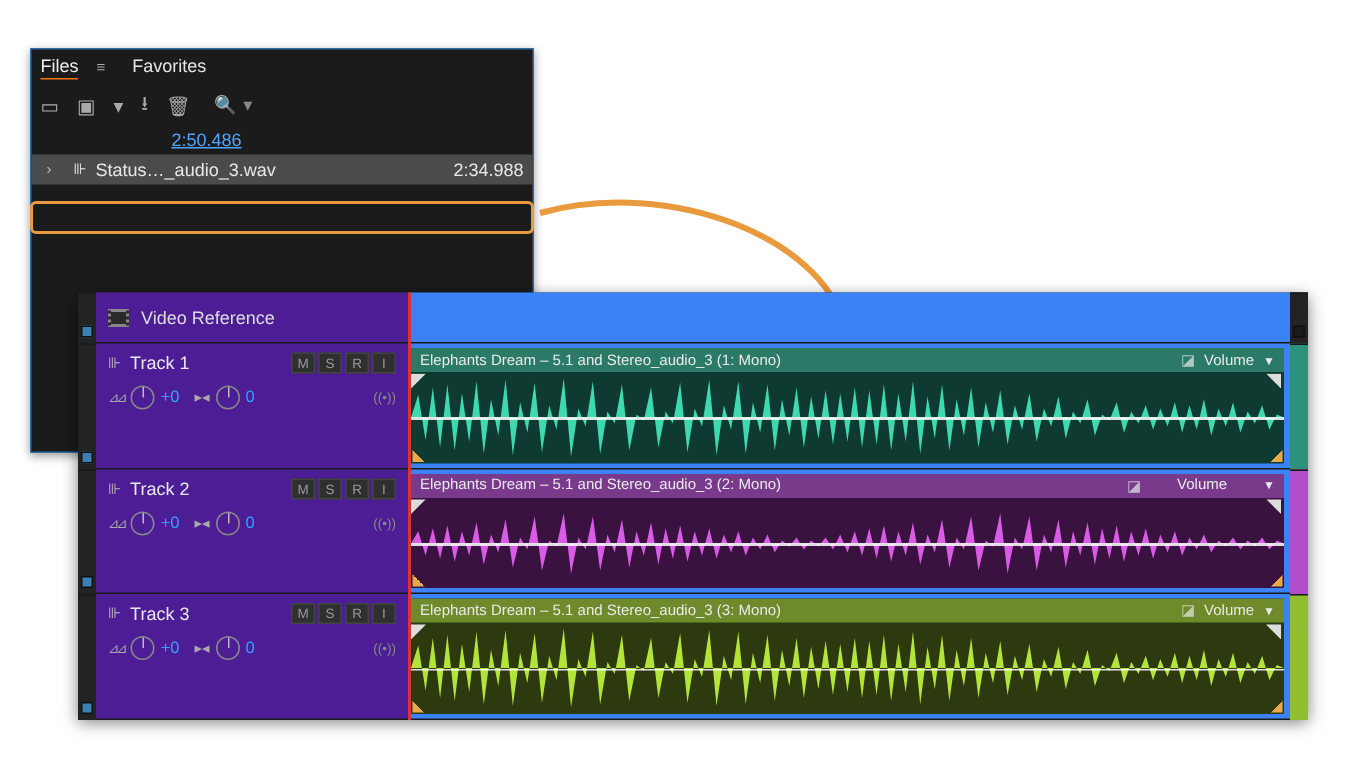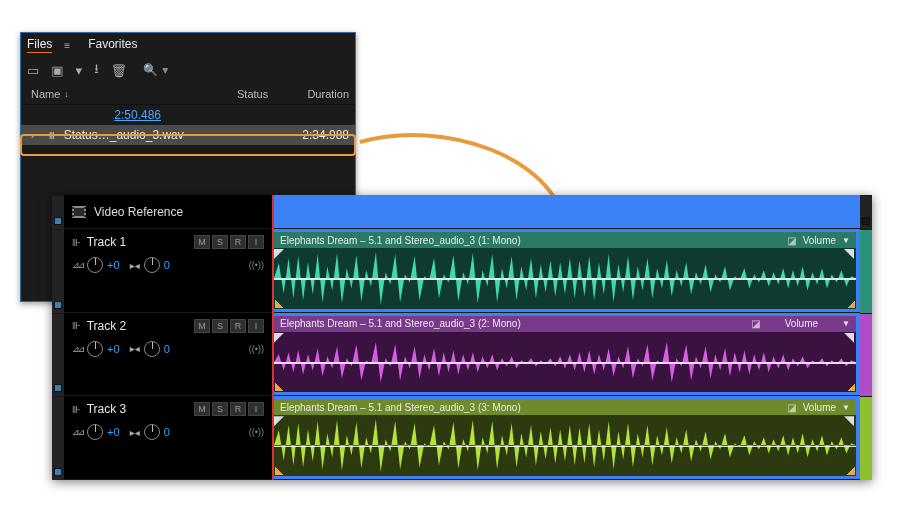--- a/index.html
+++ b/index.html
@@ -49,21 +49,21 @@
   .side-strip { width:12px; background:#232323; display:flex; flex-direction:column; }
   .side-strip .cell { flex:1; border-top:1px solid #191919; position:relative; }
   .side-strip .cell:first-child { flex:0 0 34px; }
   .side-strip .sq { position:absolute; bottom:4px; left:2px; width:8px; height:8px; background:#3b7fb3; border:1px solid #111; }
   .side-strip.right .sq { background:#1a1a1a; }
   .side-strip.right .cell.t0 .sq{ background:#1a1a1a;}
   .side-strip.right .cell.t1 { background:#2d927a;}
   .side-strip.right .cell.t2 { background:#b14dc8;}
   .side-strip.right .cell.t3 { background:#8fbf2e;}
 
-  .track-headers { width:208px; background:#000000; display:flex; flex-direction:column; }
+  .track-headers { width:208px; background:#4c1d95; display:flex; flex-direction:column; }
   .video-ref { height:34px; display:flex; align-items:center; gap:8px; padding:0 8px; border-bottom:1px solid #191919; color:#ddd;}
   .film-icon { display:inline-flex; width:14px; height:12px; }
   .film-icon svg { width:14px; height:12px; }
 
   .track-head { flex:1; border-bottom:1px solid #191919; padding:6px 8px 4px; display:flex; flex-direction:column; gap:8px; }
   .track-head .row1 { display:flex; align-items:center; gap:6px; }
   .track-head .row1 .name { flex:1; color:#e8e8e8; }
   .mute-solo { display:flex; gap:2px; }
   .ms-btn { width:16px; height:14px; border:1px solid #444; background:#2f2f2f; color:#999; font-size:9px; display:flex; align-items:center; justify-content:center; cursor:pointer;}
   .track-head .row2 { display:flex; align-items:center; gap:10px; }
@@ -116,28 +116,20 @@
   <div class="panel-toolbar">
     <span class="tb">▭</span>
     <span class="tb">▣</span>
     <span class="tb">▾</span>
     <span class="tb">⭳</span>
     <span class="tb">🗑</span>
     <span class="search">
       <span>🔍</span>
         <span style="color:#888">▾</span>
     </span>
-  </div>
-  <div class="panel-header">
-    <div class="col-name">
-      <span>Name</span>
-      <span class="arrow-down">↓</span>
-    </div>
-    <div class="col-status">Status</div>
-    <div class="col-duration">Duration</div>
   </div>
 
   <div class="file-row session">
     <div class="fstatus"></div>
     <div class="fdur">2:50.486</div>
   </div>
 
   <div class="file-row selected">
     <span class="expand">›</span>
     <div class="fname">

